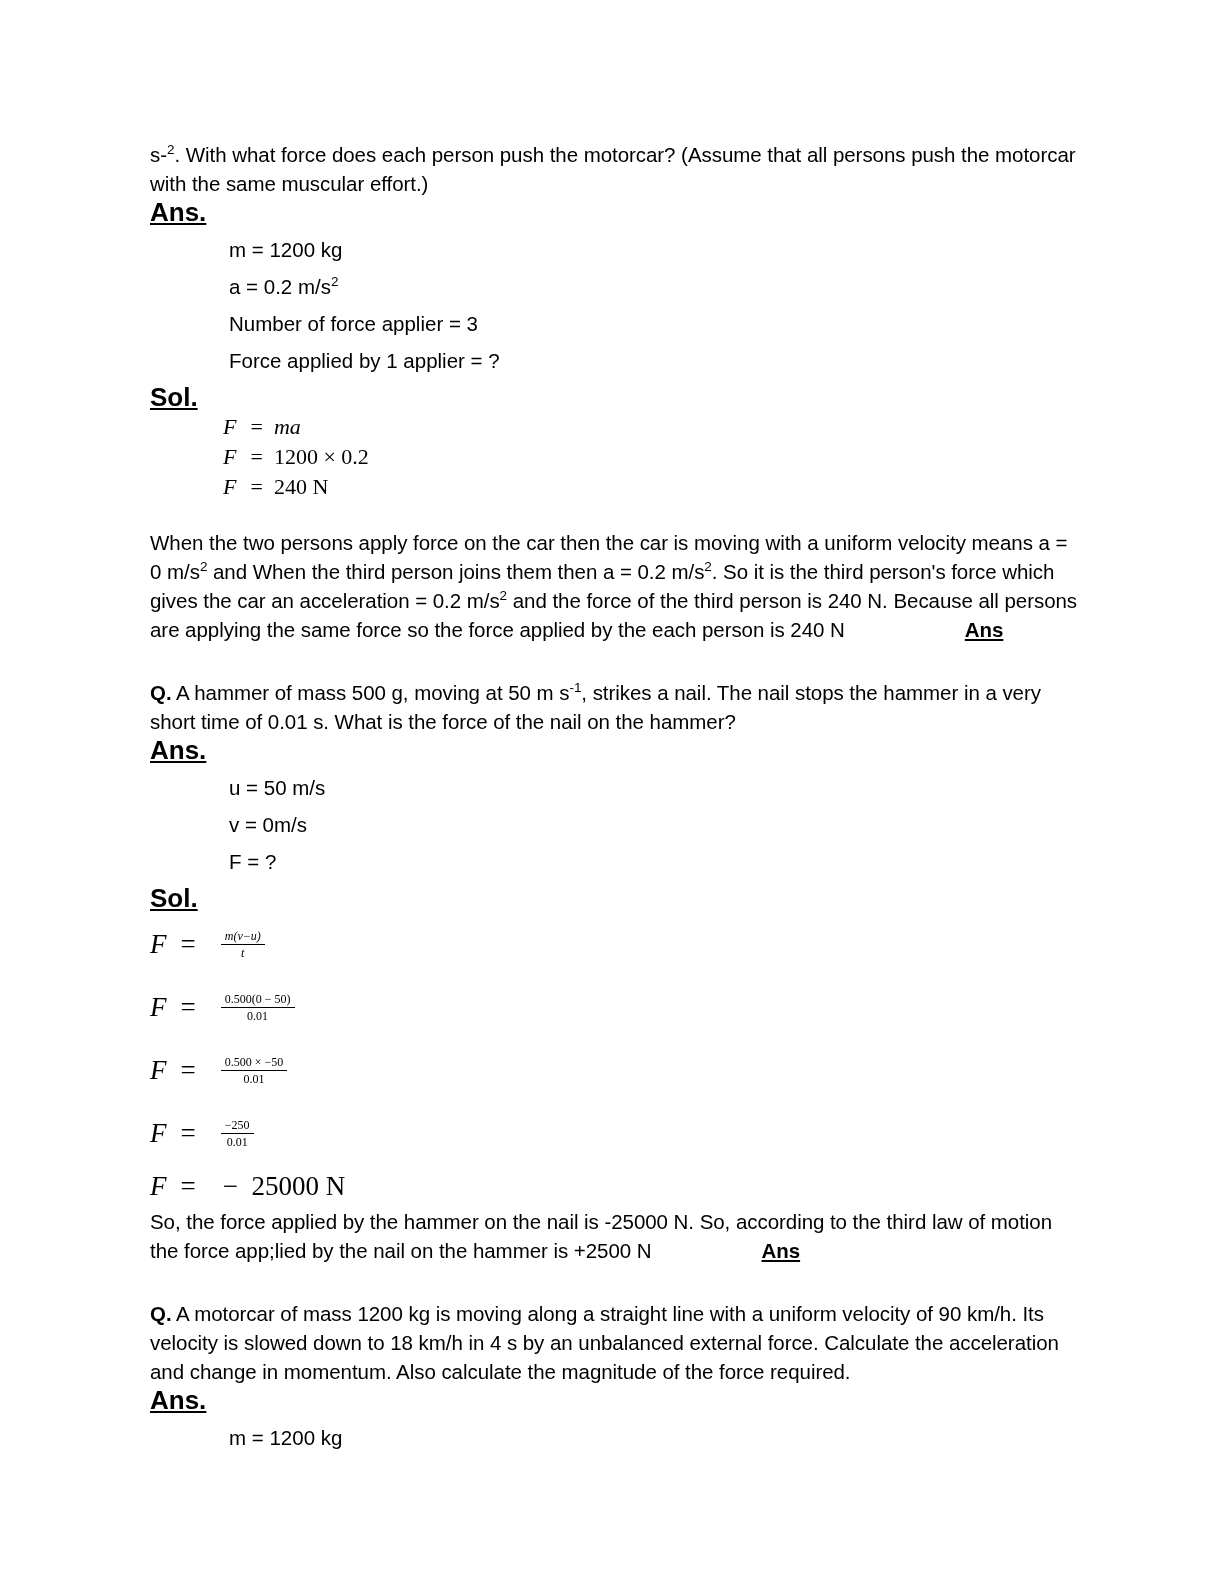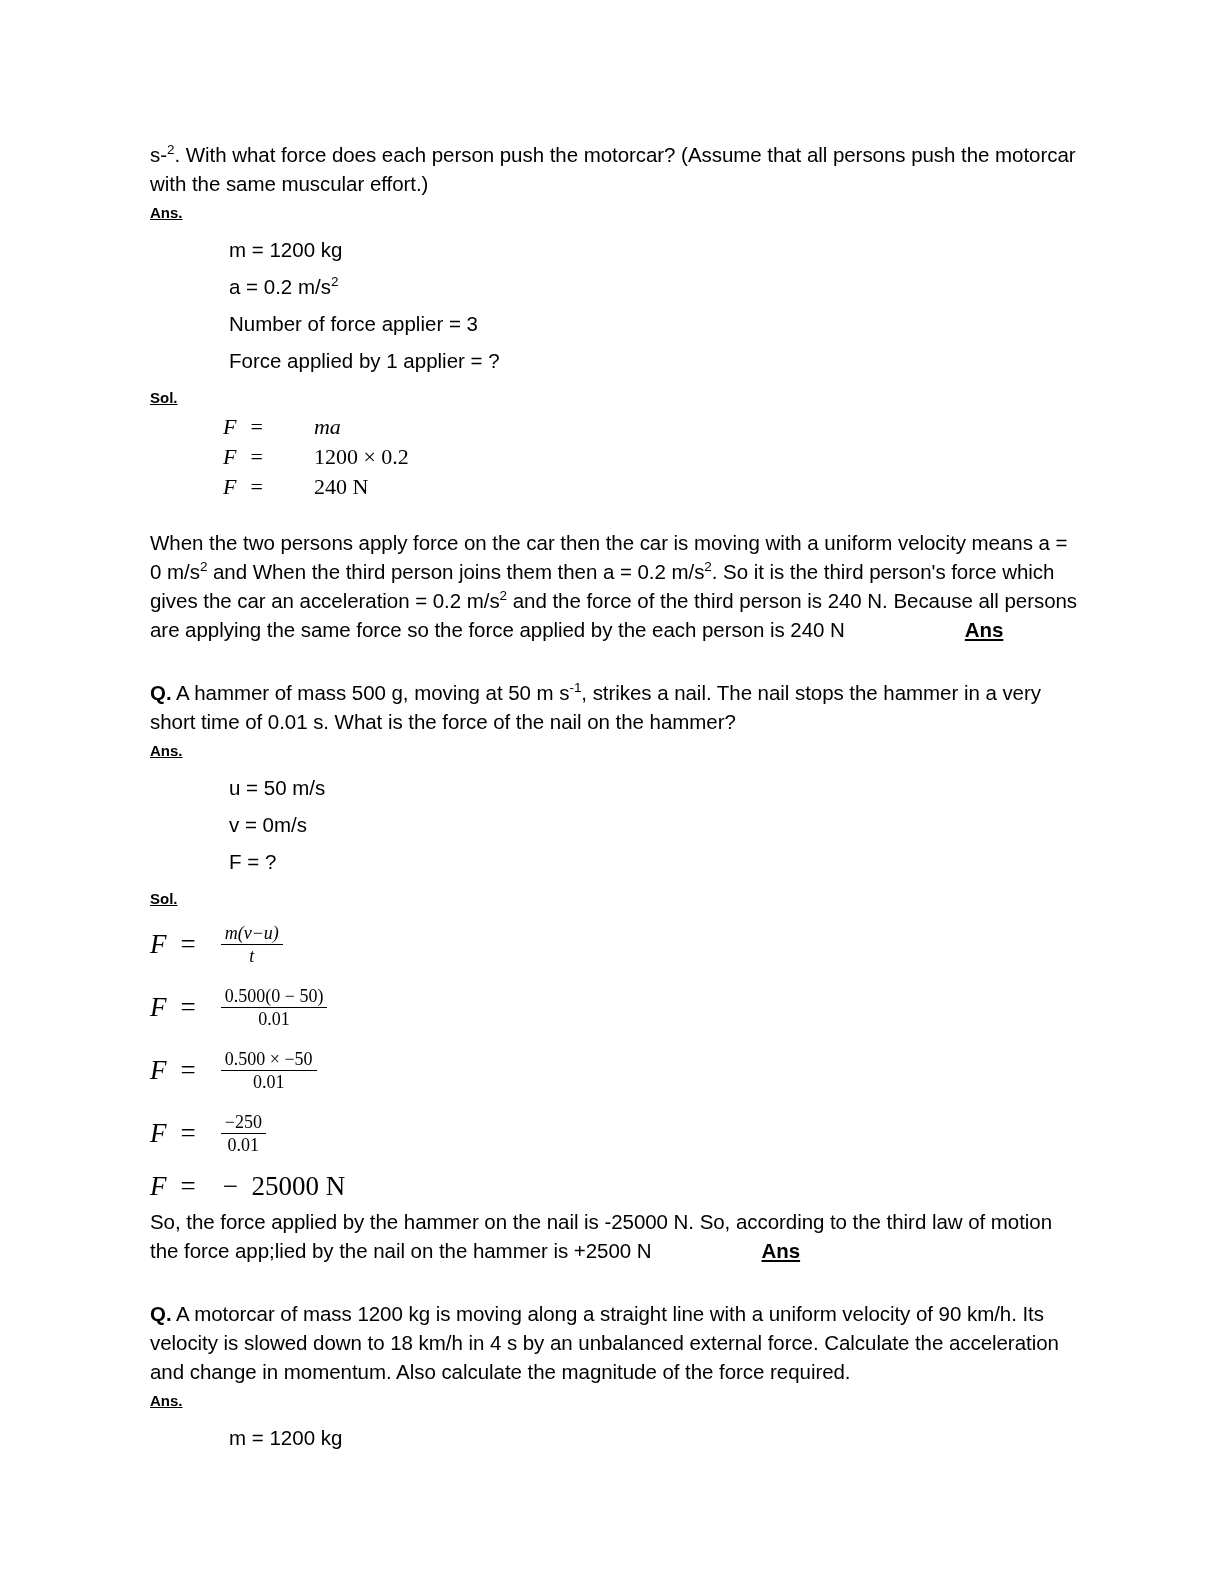--- a/index.html
+++ b/index.html
@@ -29,21 +29,21 @@
     width: 930px;
   }
   .para {
     font-size: 20.5px;
     line-height: 29px;
     margin: 0;
     text-align: left;
     letter-spacing: -0.05px;
   }
   .label {
-    font-size: 15px;
+    font-size: 26px;
     line-height: 29px;
     font-weight: bold;
     text-decoration: underline;
     margin: 0;
     display: block;
   }
   .label-inline {
     font-weight: bold;
     text-decoration: underline;
   }
@@ -86,29 +86,28 @@
     font-style: italic;
     font-family: "Liberation Serif", serif;
   }
   .meq {
     margin: 0 11px 0 14px;
     font-style: normal;
   }
   .mrhs {
     font-family: "Liberation Serif", serif;
     white-space: pre;
-    margin-left: 40px;
   }
   .mnum { font-style: normal; }
   .frac {
     display: inline-flex;
     flex-direction: column;
     align-items: center;
     margin-left: 14px;
-    font-size: 18px;
+    font-size: 12px;
   }
   .frac .top {
     padding: 0 4px 2px 4px;
     border-bottom: 1.6px solid #000;
     white-space: pre;
   }
   .frac .bot {
     padding: 2px 4px 0 4px;
     white-space: pre;
   }

